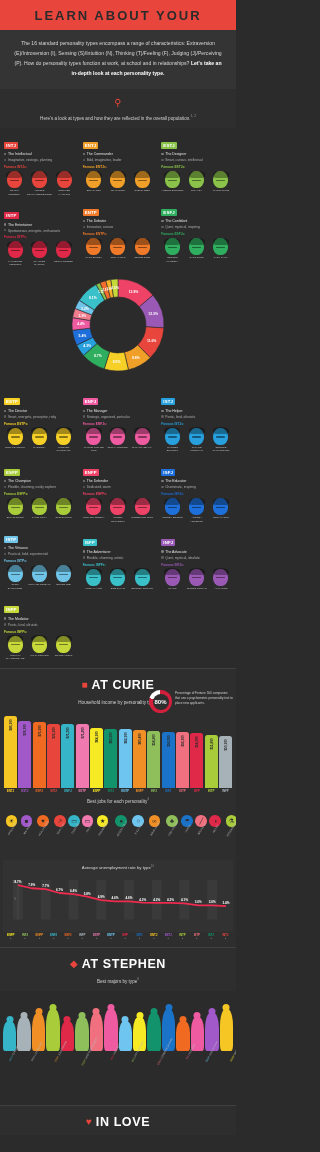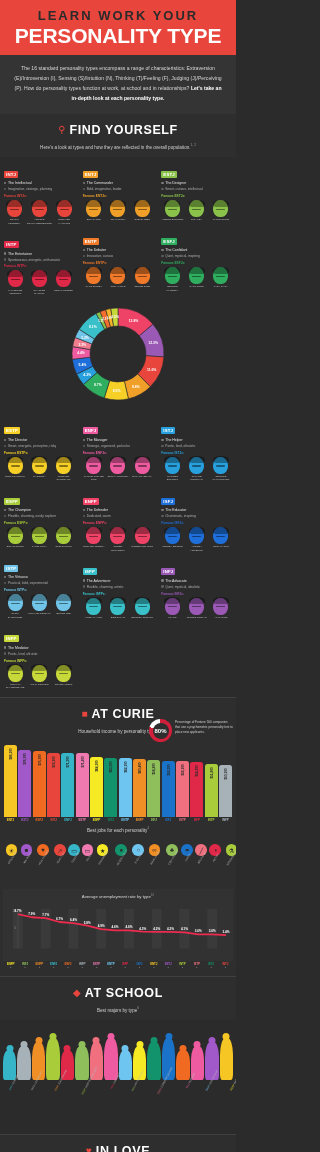--- a/index.html
+++ b/index.html
@@ -182,31 +182,29 @@
     transform:rotate(-62deg);transform-origin:top center;white-space:nowrap;
     height:26px;text-align:left;
   }
 </style>
 </head>
 <body>
 
 <div class="page">
 
   <div class="hero">
-    <div class="hero-line1">LEARN WORK YOUR</div>
-    <div class="hero-line2">PERSONALITY TYPE</div>
+    <div class="hero-line1">LEARN ABOUT YOUR</div>
   </div>
 
   <div class="intro">
     <span>The 16 standard personality types encompass a range of characteristics: Extraversion (E)/Introversion (I), Sensing (S)/Intuition (N), Thinking (T)/Feeling (F), Judging (J)/Perceiving (P). How do personality types function at work, at school and in relationships? </span><b>Let's take an in-depth look at each personality type.</b>
   </div>
 
   <div class="sec-head">
     <span class="glyph">⚲</span>
-    <span class="txt">FIND YOURSELF</span>
   </div>
   <div class="sub-note">
     <span>Here's a look at types and how they are reflected in the overall population.</span><sup>1, 2</sup>
   </div>
 
   <div class="find">
     <div class="find-grid" id="type-grid">
         <div class="col">
           <div class="card">
     <span class="tag" style="background:#e8453c;">INTJ</span>
@@ -884,21 +882,21 @@
         <div style="color:#a8cc3a;"><span>INTP</span><i>●</i></div>
         <div style="color:#f0707f;"><span>ISTP</span><i>●</i></div>
         <div style="color:#12936b;"><span>ISTJ</span><i>●</i></div>
         <div style="color:#e8453c;"><span>INTJ</span><i>●</i></div>
       </div>
   </div>
 
   <div class="divider"></div>
   <div class="sec-head">
     <span class="glyph">◆</span>
-    <span class="txt">AT SCHOOL</span>
+    <span class="txt">AT STEPHEN</span>
   </div>
   <div class="school">
     <div class="sub-note">
       <span>Best majors by type</span><sup>6</sup>
     </div>
     <div class="silhouettes" id="silhouettes">
         <div class="sil">
        <div class="body" style="background:#36b5c9;height:30px;"></div>
      </div>
         <div class="sil">

